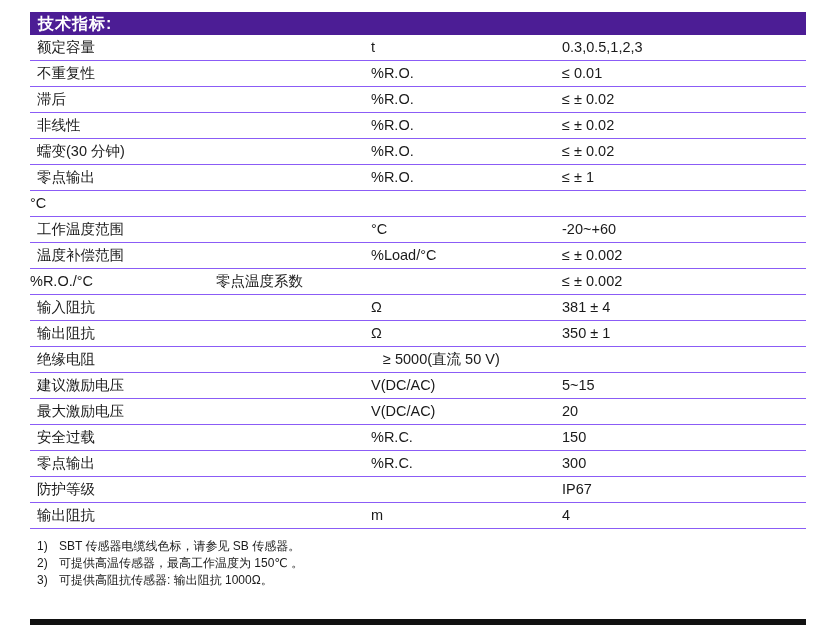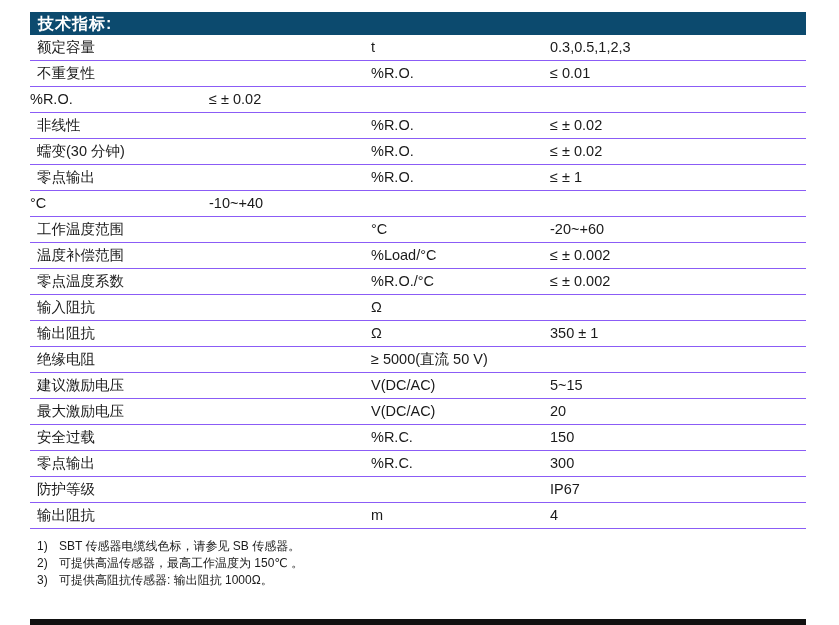--- a/index.html
+++ b/index.html
@@ -3,34 +3,34 @@
 <meta charset="utf-8">
 <style>
   html,body{margin:0;padding:0;background:#ffffff;}
   body{
     width:839px;height:625px;position:relative;overflow:hidden;
     font-family:"Liberation Sans","DejaVu Sans",sans-serif;
     color:#1a1a1a;
   }
   .sheet{position:absolute;left:30px;top:12px;width:776px;}
   .header-bar{
-    height:23px;background:#0c4a6e;color:#ffffff;
+    height:23px;background:#4c1d95;color:#ffffff;
     font-size:16px;font-weight:bold;line-height:23px;
     padding-left:8px;letter-spacing:1px;box-sizing:border-box;
   }
   .spec-table{width:100%;}
   .row{
     display:flex;height:25px;line-height:25px;
     border-bottom:1px solid #8b5cf6;
     font-size:14.5px;
   }
   .col{white-space:nowrap;overflow:hidden;}
   .col.param{width:341px;padding-left:7px;box-sizing:border-box;}
   .col.unit{width:179px;}
-  .col.value{flex:1;}
+  .col.value{flex:1;margin-left:12px;}
   .notes{margin-top:9px;padding-left:7px;font-size:12px;line-height:17px;}
   .note-line{display:flex;}
   .note-num{width:22px;flex:0 0 22px;}
   .note-text{flex:1;}
   .bottom-bar{
     position:absolute;left:30px;bottom:0;width:776px;height:6px;
     background:#111111;
   }
 </style>
 </head>
@@ -47,60 +47,61 @@
       <div class="col param">额定容量</div>
       <div class="col unit">t</div>
       <div class="col value">0.3,0.5,1,2,3</div>
     </div>
       <div class="row">
       <div class="col param">不重复性</div>
       <div class="col unit">%R.O.</div>
       <div class="col value">≤ 0.01</div>
     </div>
       <div class="row">
+      <div class="col param">滞后</div>
       <div class="col unit">%R.O.</div>
       <div class="col value">≤ ± 0.02</div>
     </div>
       <div class="row">
       <div class="col param">非线性</div>
       <div class="col unit">%R.O.</div>
       <div class="col value">≤ ± 0.02</div>
     </div>
       <div class="row">
       <div class="col param">蠕变(30 分钟)</div>
       <div class="col unit">%R.O.</div>
       <div class="col value">≤ ± 0.02</div>
     </div>
       <div class="row">
       <div class="col param">零点输出</div>
       <div class="col unit">%R.O.</div>
       <div class="col value">≤ ± 1</div>
     </div>
       <div class="row">
       <div class="col unit">°C</div>
-      <div class="col value">-10~+40</div>
     </div>
       <div class="row">
       <div class="col param">工作温度范围</div>
       <div class="col unit">°C</div>
       <div class="col value">-20~+60</div>
     </div>
       <div class="row">
       <div class="col param">温度补偿范围</div>
       <div class="col unit">%Load/°C</div>
       <div class="col value">≤ ± 0.002</div>
     </div>
       <div class="row">
+      <div class="col unit">%R.O./°C</div>
       <div class="col param">零点温度系数</div>
-      <div class="col unit">%R.O./°C</div>
       <div class="col value">≤ ± 0.002</div>
     </div>
       <div class="row">
       <div class="col param">输入阻抗</div>
       <div class="col unit">Ω</div>
+      <div class="col value">381 ± 4</div>
     </div>
       <div class="row">
       <div class="col param">输出阻抗</div>
       <div class="col unit">Ω</div>
       <div class="col value">350 ± 1</div>
     </div>
       <div class="row">
       <div class="col param">绝缘电阻</div>
       <div class="col value">≥ 5000(直流 50 V)</div>
     </div>

